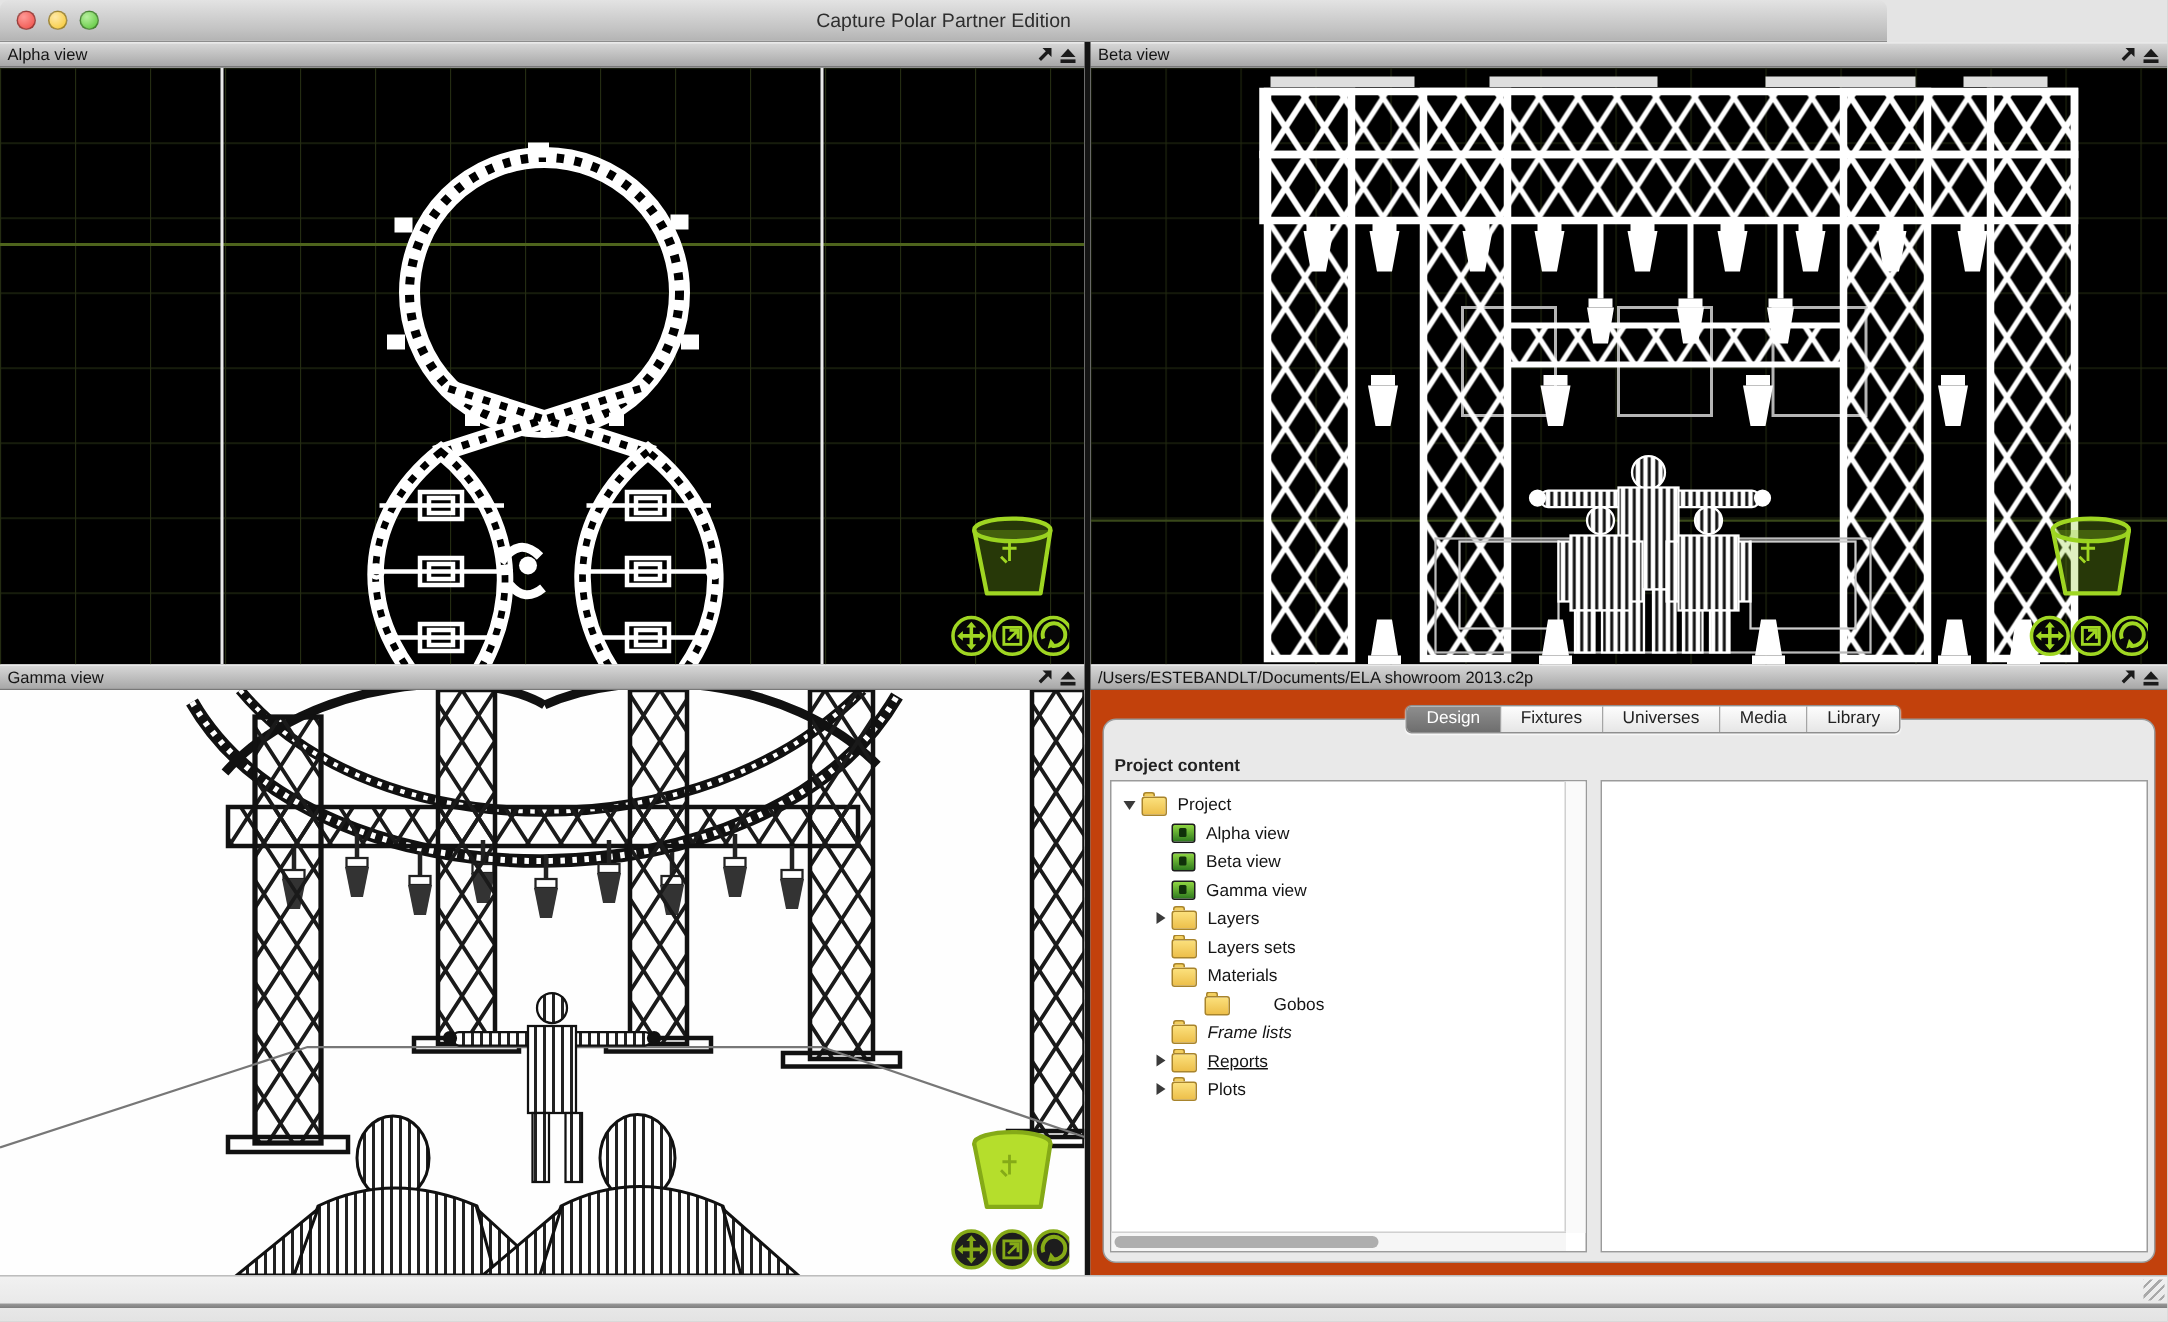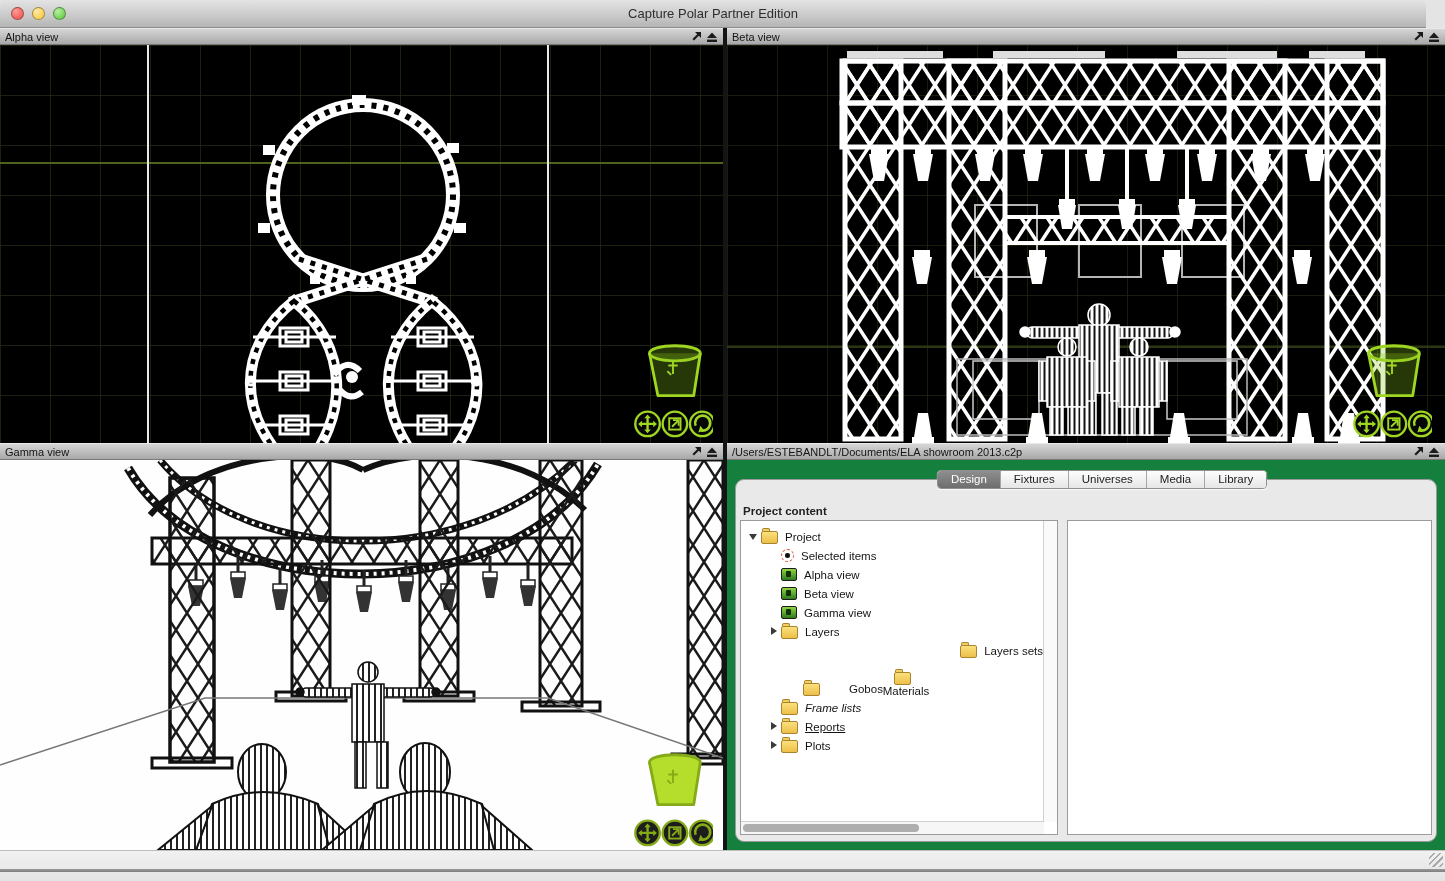--- a/index.html
+++ b/index.html
@@ -1,19 +1,19 @@
 <!DOCTYPE html>
 <html><head>
 <meta charset="utf-8">
 <style>
   html,body{margin:0;padding:0;background:#cfcfcf;font-family:"Liberation Sans",sans-serif;}
   .window{position:relative;width:1445px;height:881px;background:#e4e4e4;overflow:hidden;}
 
   
-  .titlebar{position:absolute;left:0;top:0;width:1426px;height:28px;
+  .titlebar{position:absolute;left:0;top:0;width:1258px;height:28px;
     background:linear-gradient(#e3e3e3,#c4c4c4 70%,#b4b4b4);border-bottom:1px solid #8d8d8d;
     border-radius:6px 6px 0 0;box-sizing:border-box;}
   .traffic{position:absolute;left:11px;top:7px;display:flex;gap:8px;}
   .light{width:13px;height:13px;border-radius:50%;box-sizing:border-box;border:1px solid rgba(0,0,0,.35);}
   .light.red{background:radial-gradient(circle at 35% 30%,#ff9a96,#ee4b44);}
   .light.yellow{background:radial-gradient(circle at 35% 30%,#ffe9a8,#f5c72e);}
   .light.green{background:radial-gradient(circle at 35% 30%,#b8f0a0,#56c434);}
   .wintitle{text-align:center;line-height:27px;font-size:13px;color:#2e2e2e;}
 
   
@@ -27,21 +27,21 @@
 
   .vp{position:absolute;overflow:hidden;}
   .vp svg{display:block;}
 
   
   .nav{position:absolute;}
   .nav-dark{color:#9fd622;--boxfill:rgba(140,200,30,.28);--btnfill:#060606;}
   .nav-light{color:#85aa17;--boxfill:#b5de2c;--btnfill:#1d1d1d;}
 
   
-  .docbody{position:absolute;left:727px;top:460px;width:718px;height:390px;background:#15803d;}
+  .docbody{position:absolute;left:727px;top:460px;width:718px;height:390px;background:#c2410c;}
   .groupbox{position:absolute;left:8px;right:8px;top:19px;bottom:8px;border:1px solid #9a9a9a;
     border-radius:9px;background:#e9e9e9;}
   .tabs{position:absolute;left:210px;top:10px;display:flex;border:1px solid #8f8f8f;border-radius:4px;
     overflow:hidden;background:#f4f4f4;box-shadow:0 1px 1px rgba(255,255,255,.8);z-index:3;}
   .tab{font-size:11.5px;line-height:17px;padding:0 13px;color:#222;
     background:linear-gradient(#fdfdfd,#e6e6e6);border-right:1px solid #a5a5a5;cursor:default;}
   .tab:last-child{border-right:none;}
   .tab.selected{background:linear-gradient(#8e8e8e,#6e6e6e);color:#fff;}
   .seclabel{position:absolute;top:45px;font-size:11.5px;font-weight:700;color:#222;z-index:2;}
   .whitebox{position:absolute;top:60px;height:315px;background:#fff;border:1px solid #9b9b9b;
@@ -408,49 +408,44 @@
     <div class="seclabel" style="left:16px;">Project content</div>
     <div class="whitebox" id="treebox">
       <div id="tree">
           <div class="trow" style="padding-left: 6px;">
             <span class="arr down"></span>
             <span class="ticon folder"></span>
             <span class="tlabel">Project</span>
           </div>
           <div class="trow" style="padding-left: 26px;">
             <span class="arr "></span>
-            <span class="ticon selection"></span>
-            <span class="tlabel">Selected items</span>
-          </div>
-          <div class="trow" style="padding-left: 26px;">
-            <span class="arr "></span>
             <span class="ticon view"></span>
             <span class="tlabel">Alpha view</span>
           </div>
           <div class="trow" style="padding-left: 26px;">
             <span class="arr "></span>
             <span class="ticon view"></span>
             <span class="tlabel">Beta view</span>
           </div>
           <div class="trow" style="padding-left: 26px;">
             <span class="arr "></span>
             <span class="ticon view"></span>
             <span class="tlabel">Gamma view</span>
           </div>
           <div class="trow" style="padding-left: 26px;">
             <span class="arr right"></span>
             <span class="ticon folder"></span>
             <span class="tlabel">Layers</span>
           </div>
-          <div class="trow" style="padding-left: 26px; justify-content: flex-end;">
+          <div class="trow" style="padding-left: 26px;">
             <span class="arr "></span>
             <span class="ticon folder"></span>
             <span class="tlabel">Layers sets</span>
           </div>
-          <div class="trow" style="padding-left: 26px; flex-direction: column;">
+          <div class="trow" style="padding-left: 26px;">
             <span class="arr "></span>
             <span class="ticon folder"></span>
             <span class="tlabel">Materials</span>
           </div>
           <div class="trow" style="padding-left: 26px; gap: 22px;">
             <span class="arr "></span>
             <span class="ticon folder"></span>
             <span class="tlabel">Gobos</span>
           </div>
           <div class="trow" style="padding-left: 26px; font-style: italic;">

